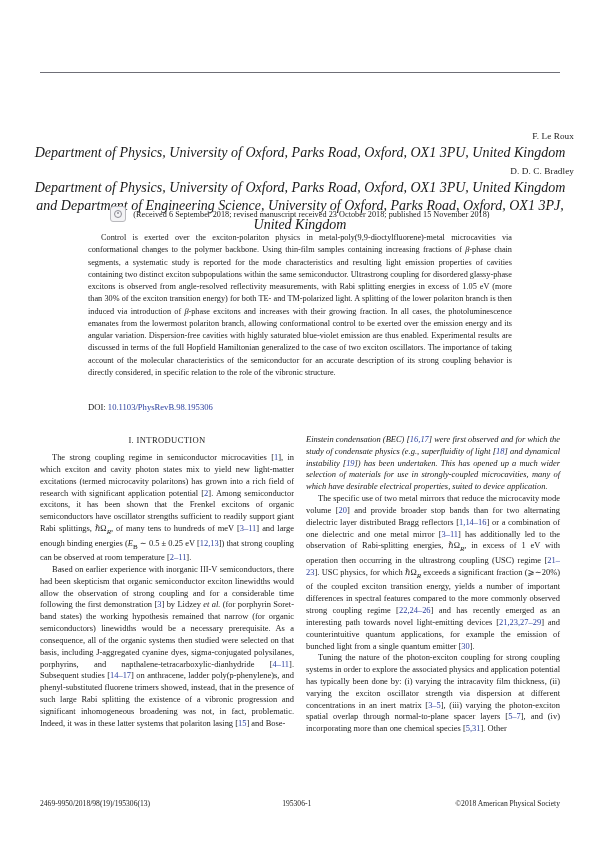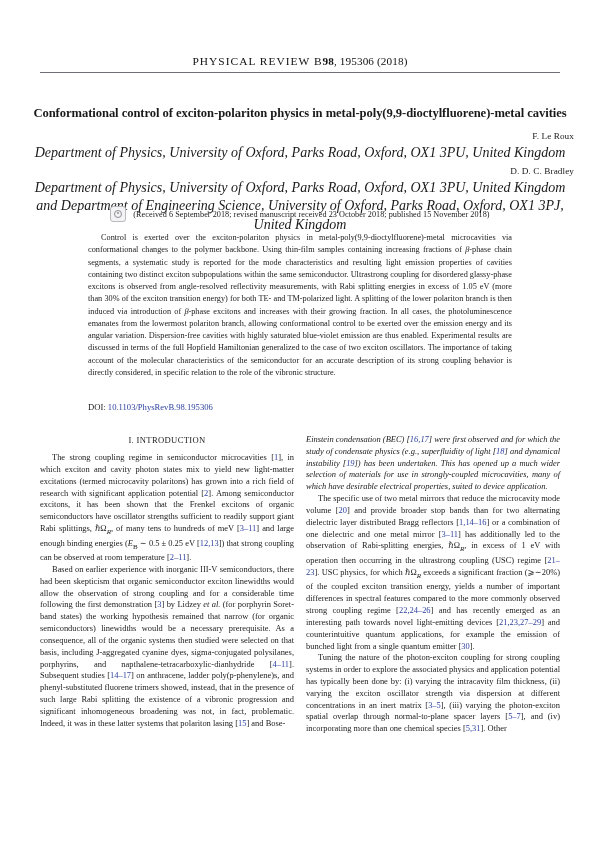--- a/index.html
+++ b/index.html
@@ -204,26 +204,22 @@
     font-size: 7.6px;
     color: #1a1a1a;
   }
   .footer .mid { position: relative; left: -6px; }
 </style>
 </head>
 <body>
 
 <div class="page">
 
-  <div class="journal-head">
-    <span class="jtitle">PHYSICAL REVIEW B</span><span class="jvol">98</span><span class="jrest">, 195306 (2018)</span>
-  </div>
   <div class="head-rule"></div>
 
-  <div class="title">Conformational control of exciton-polariton physics in metal-poly(9,9-dioctylfluorene)-metal cavities</div>
 
   <div class="author" id="author-1">F. Le Roux</div>
   <div class="affil" id="affil-1">Department of Physics, University of Oxford, Parks Road, Oxford, OX1 3PU, United Kingdom</div>
 
   <div class="author" id="author-2">D. D. C. Bradley</div>
   <div class="affil" id="affil-2">
     <div>Department of Physics, University of Oxford, Parks Road, Oxford, OX1 3PU, United Kingdom</div>
     <div>and Department of Engineering Science, University of Oxford, Parks Road, Oxford, OX1 3PJ, United Kingdom</div>
   </div>
 
@@ -246,14 +242,19 @@
     <p>The strong coupling regime in semiconductor microcavities [<span class="ref" style="color:#2b3f9e">1</span>], in which exciton and cavity photon states mix to yield new light-matter excitations (termed microcavity polaritons) has grown into a rich field of research with significant application potential [<span class="ref" style="color:#2b3f9e">2</span>]. Among semiconductor excitons, it has been shown that the Frenkel excitons of organic semiconductors have oscillator strengths sufficient to readily support giant Rabi splittings, ℏΩ<sub><i class="it">R</i></sub>, of many tens to hundreds of meV [<span class="ref" style="color:#2b3f9e">3–11</span>] and large enough binding energies (<i class="it">E</i><sub>B</sub> ∼ 0.5 ± 0.25 eV [<span class="ref" style="color:#2b3f9e">12,13</span>]) that strong coupling can be observed at room temperature [<span class="ref" style="color:#2b3f9e">2–11</span>].</p>
     <p>Based on earlier experience with inorganic III-V semiconductors, there had been skepticism that organic semiconductor exciton linewidths would allow the observation of strong coupling and for a considerable time following the first demonstration [<span class="ref" style="color:#2b3f9e">3</span>] by Lidzey <i class="it">et al.</i> (for porphyrin Soret-band states) the working hypothesis remained that narrow (for organic semiconductors) linewidths would be a necessary prerequisite. As a consequence, all of the organic systems then studied were selected on that basis, including J-aggregated cyanine dyes, sigma-conjugated polysilanes, porphyrins, and napthalene-tetracarboxylic-dianhydride [<span class="ref" style="color:#2b3f9e">4–11</span>]. Subsequent studies [<span class="ref" style="color:#2b3f9e">14–17</span>] on anthracene, ladder poly(p-phenylene)s, and phenyl-substituted fluorene trimers showed, instead, that in the presence of such large Rabi splitting the existence of a vibronic progression and significant inhomogeneous broadening was not, in fact, problematic. Indeed, it was in these latter systems that polariton lasing [<span class="ref" style="color:#2b3f9e">15</span>] and Bose-</p>
   </div>
 
   <div class="col" id="col-right">
     <p class="cont">Einstein condensation (BEC) [<span class="ref" style="color:#2b3f9e">16,17</span>] were first observed and for which the study of condensate physics (e.g., superfluidity of light [<span class="ref" style="color:#2b3f9e">18</span>] and dynamical instability [<span class="ref" style="color:#2b3f9e">19</span>]) has been undertaken. This has opened up a much wider selection of materials for use in strongly-coupled microcavities, many of which have desirable electrical properties, suited to device application.</p>
     <p>The specific use of two metal mirrors that reduce the microcavity mode volume [<span class="ref" style="color:#2b3f9e">20</span>] and provide broader stop bands than for two alternating dielectric layer distributed Bragg reflectors [<span class="ref" style="color:#2b3f9e">1,14–16</span>] or a combination of one dielectric and one metal mirror [<span class="ref" style="color:#2b3f9e">3–11</span>] has additionally led to the observation of Rabi-splitting energies, ℏΩ<sub><i class="it">R</i></sub>, in excess of 1 eV with operation then occurring in the ultrastrong coupling (USC) regime [<span class="ref" style="color:#2b3f9e">21–23</span>]. USC physics, for which ℏΩ<sub><i class="it">R</i></sub> exceeds a significant fraction (⩾∼20%) of the coupled exciton transition energy, yields a number of important differences in spectral features compared to the more commonly observed strong coupling regime [<span class="ref" style="color:#2b3f9e">22,24–26</span>] and has recently emerged as an interesting path towards novel light-emitting devices [<span class="ref" style="color:#2b3f9e">21,23,27–29</span>] and counterintuitive quantum applications, for example the emission of bunched light from a single quantum emitter [<span class="ref" style="color:#2b3f9e">30</span>].</p>
     <p>Tuning the nature of the photon-exciton coupling for strong coupling systems in order to explore the associated physics and application potential has typically been done by: (i) varying the intracavity film thickness, (ii) varying the exciton oscillator strength via dispersion at different concentrations in an inert matrix [<span class="ref" style="color:#2b3f9e">3–5</span>], (iii) varying the photon-exciton spatial overlap through normal-to-plane spacer layers [<span class="ref" style="color:#2b3f9e">5–7</span>], and (iv) incorporating more than one chemical species [<span class="ref" style="color:#2b3f9e">5,31</span>]. Other</p>
   </div>
 
+  <div class="footer">
+    <span>2469-9950/2018/98(19)/195306(13)</span>
+    <span class="mid">195306-1</span>
+    <span>©2018 American Physical Society</span>
+  </div>
 
 </div>
 
 </body></html>

